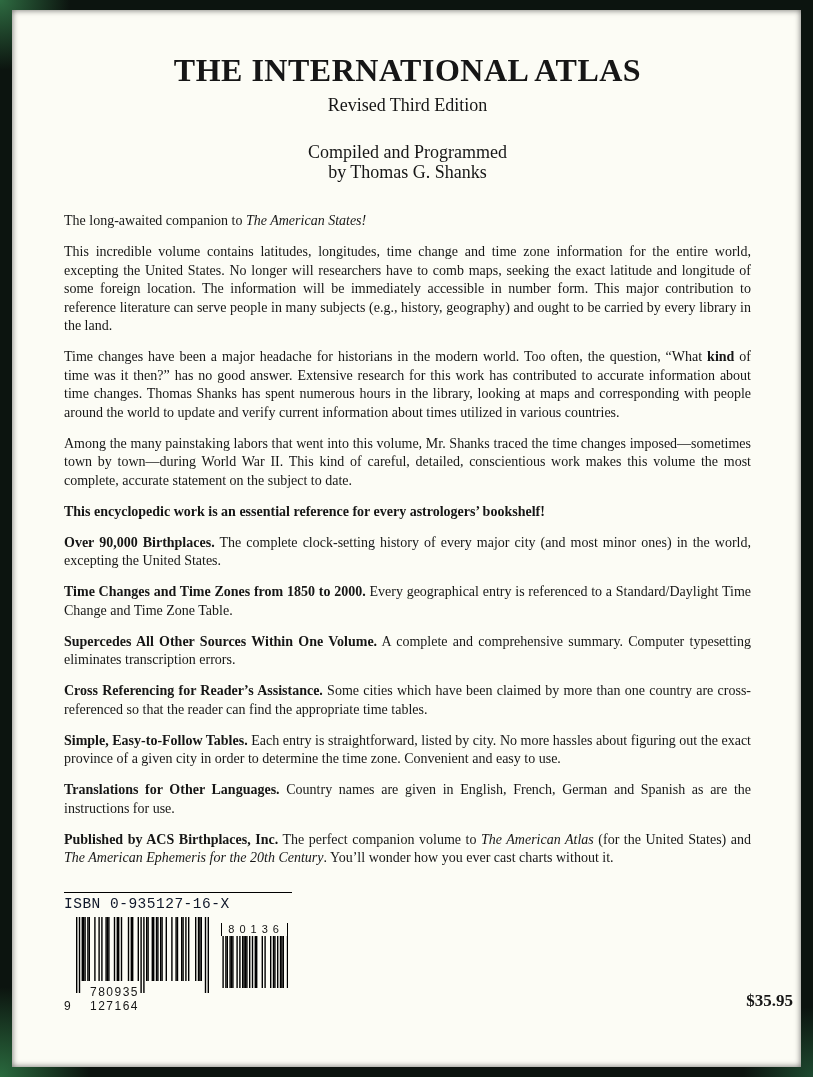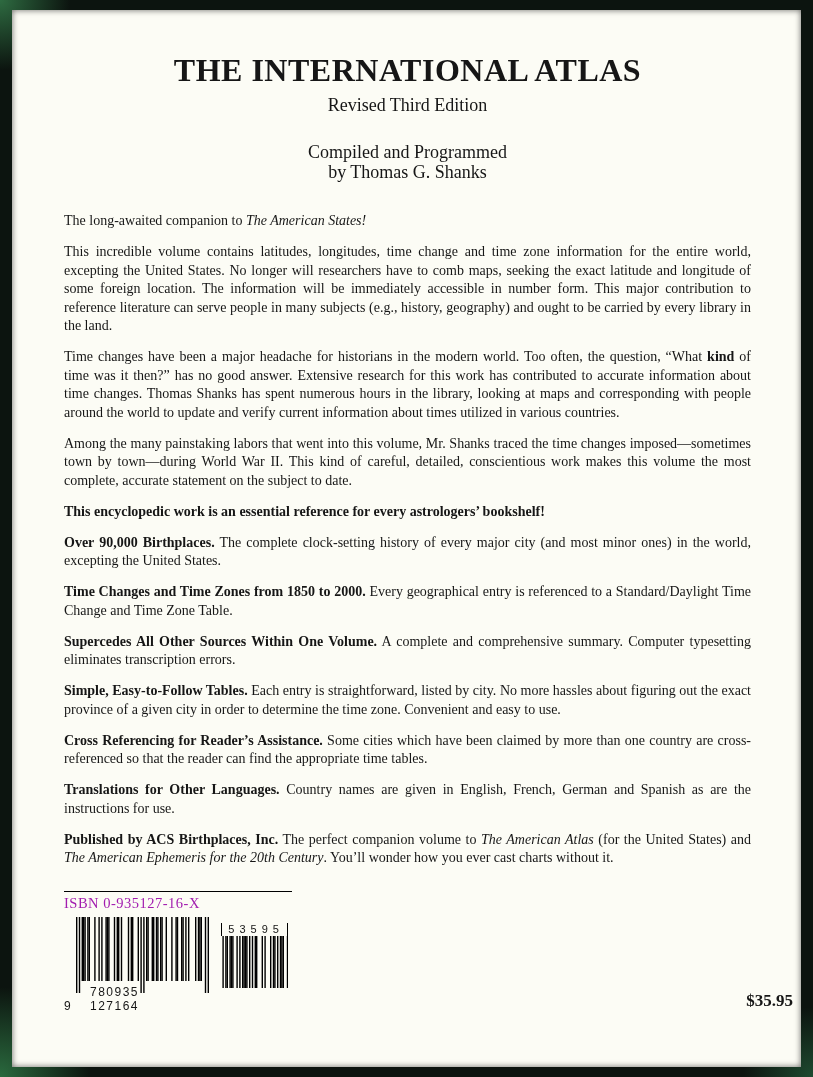--- a/index.html
+++ b/index.html
@@ -36,22 +36,22 @@
   .bodycopy .bd{font-weight:bold;}
   .emph{font-weight:bold;}
   .feature .hd{font-weight:bold;}
   .bottom{
     position:absolute; left:52px; right:8px; bottom:54px;
     display:flex; justify-content:space-between; align-items:flex-end;
   }
   .barcode-block{width:232px;}
   .rule{border-top:1.5px solid #000; width:228px; margin-bottom:3px;}
   .isbn-label{
-    font-family:Liberation Serif, serif;
-    font-size:14.5px; letter-spacing:.5px; margin:0 0 5px 0; color:#a21caf;
+    font-family:Liberation Mono, monospace;
+    font-size:14.5px; letter-spacing:.5px; margin:0 0 5px 0; color:#0f172a;
   }
   .barcode-row{display:flex; align-items:flex-start; gap:12px;}
   .ean-main{position:relative; padding-left:12px;}
   .d9{
     position:absolute; left:0; bottom:0;
     font:12px "Liberation Sans","DejaVu Sans",sans-serif;
   }
   .ean-digits{
     display:flex; justify-content:space-between; padding:0 10px 0 14px;
     margin-top:-12px; position:relative;
@@ -90,23 +90,23 @@
     <p>Among the many painstaking labors that went into this volume, Mr. Shanks traced the time changes imposed—sometimes town by town—during World War II. This kind of careful, detailed, conscientious work makes this volume the most complete, accurate statement on the subject to date.</p>
 
     <p class="emph">This encyclopedic work is an essential reference for every astrologers’ bookshelf!</p>
 
     <p class="feature"><span class="hd">Over 90,000 Birthplaces.</span><span> The complete clock-setting history of every major city (and most minor ones) in the world, excepting the United States.</span></p>
 
     <p class="feature"><span class="hd">Time Changes and Time Zones from 1850 to 2000.</span><span> Every geographical entry is referenced to a Standard/Daylight Time Change and Time Zone Table.</span></p>
 
     <p class="feature"><span class="hd">Supercedes All Other Sources Within One Volume.</span><span> A complete and comprehensive summary. Computer typesetting eliminates transcription errors.</span></p>
 
+    <p class="feature"><span class="hd">Cross Referencing for Reader’s Assistance.</span><span> Some cities which have been claimed by more than one country are cross-referenced so that the reader can find the appropriate time tables.</span></p>
+
     <p class="feature"><span class="hd">Simple, Easy-to-Follow Tables.</span><span> Each entry is straightforward, listed by city. No more hassles about figuring out the exact province of a given city in order to determine the time zone. Convenient and easy to use.</span></p>
-
-    <p class="feature"><span class="hd">Cross Referencing for Reader’s Assistance.</span><span> Some cities which have been claimed by more than one country are cross-referenced so that the reader can find the appropriate time tables.</span></p>
 
     <p class="feature"><span class="hd">Translations for Other Languages.</span><span> Country names are given in English, French, German and Spanish as are the instructions for use.</span></p>
 
     <p class="feature"><span class="hd">Published by ACS Birthplaces, Inc.</span><span> The perfect companion volume to </span><span class="it">The American Atlas</span><span> (for the United States) and </span><span class="it">The American Ephemeris for the 20th Century</span><span>. You’ll wonder how you ever cast charts without it.</span></p>
 
   </div>
 
   <div class="bottom">
     <div class="barcode-block">
       <div class="rule"></div>
@@ -160,21 +160,21 @@
                 <rect x="124.60" y="0" width="1.4" height="64"></rect>
                 <rect x="128.80" y="0" width="1.4" height="76"></rect>
                 <rect x="131.60" y="0" width="1.4" height="76"></rect>
               </svg></span>
           <div class="ean-digits">
             <span>780935</span>
             <span>127164</span>
           </div>
         </div>
         <div class="ean-addon">
-          <div class="addon-num">53595</div>
+          <div class="addon-num">80136</div>
           <span id="ean5-bars"><svg xmlns="http://www.w3.org/2000/svg" width="67.2" height="52" fill="#000000">
                 <rect x="1.40" y="0" width="1.4" height="52"></rect>
                 <rect x="4.20" y="0" width="1.4" height="52"></rect>
                 <rect x="5.60" y="0" width="1.4" height="52"></rect>
                 <rect x="8.40" y="0" width="1.4" height="52"></rect>
                 <rect x="9.80" y="0" width="1.4" height="52"></rect>
                 <rect x="11.20" y="0" width="1.4" height="52"></rect>
                 <rect x="15.40" y="0" width="1.4" height="52"></rect>
                 <rect x="18.20" y="0" width="1.4" height="52"></rect>
                 <rect x="21.00" y="0" width="1.4" height="52"></rect>

